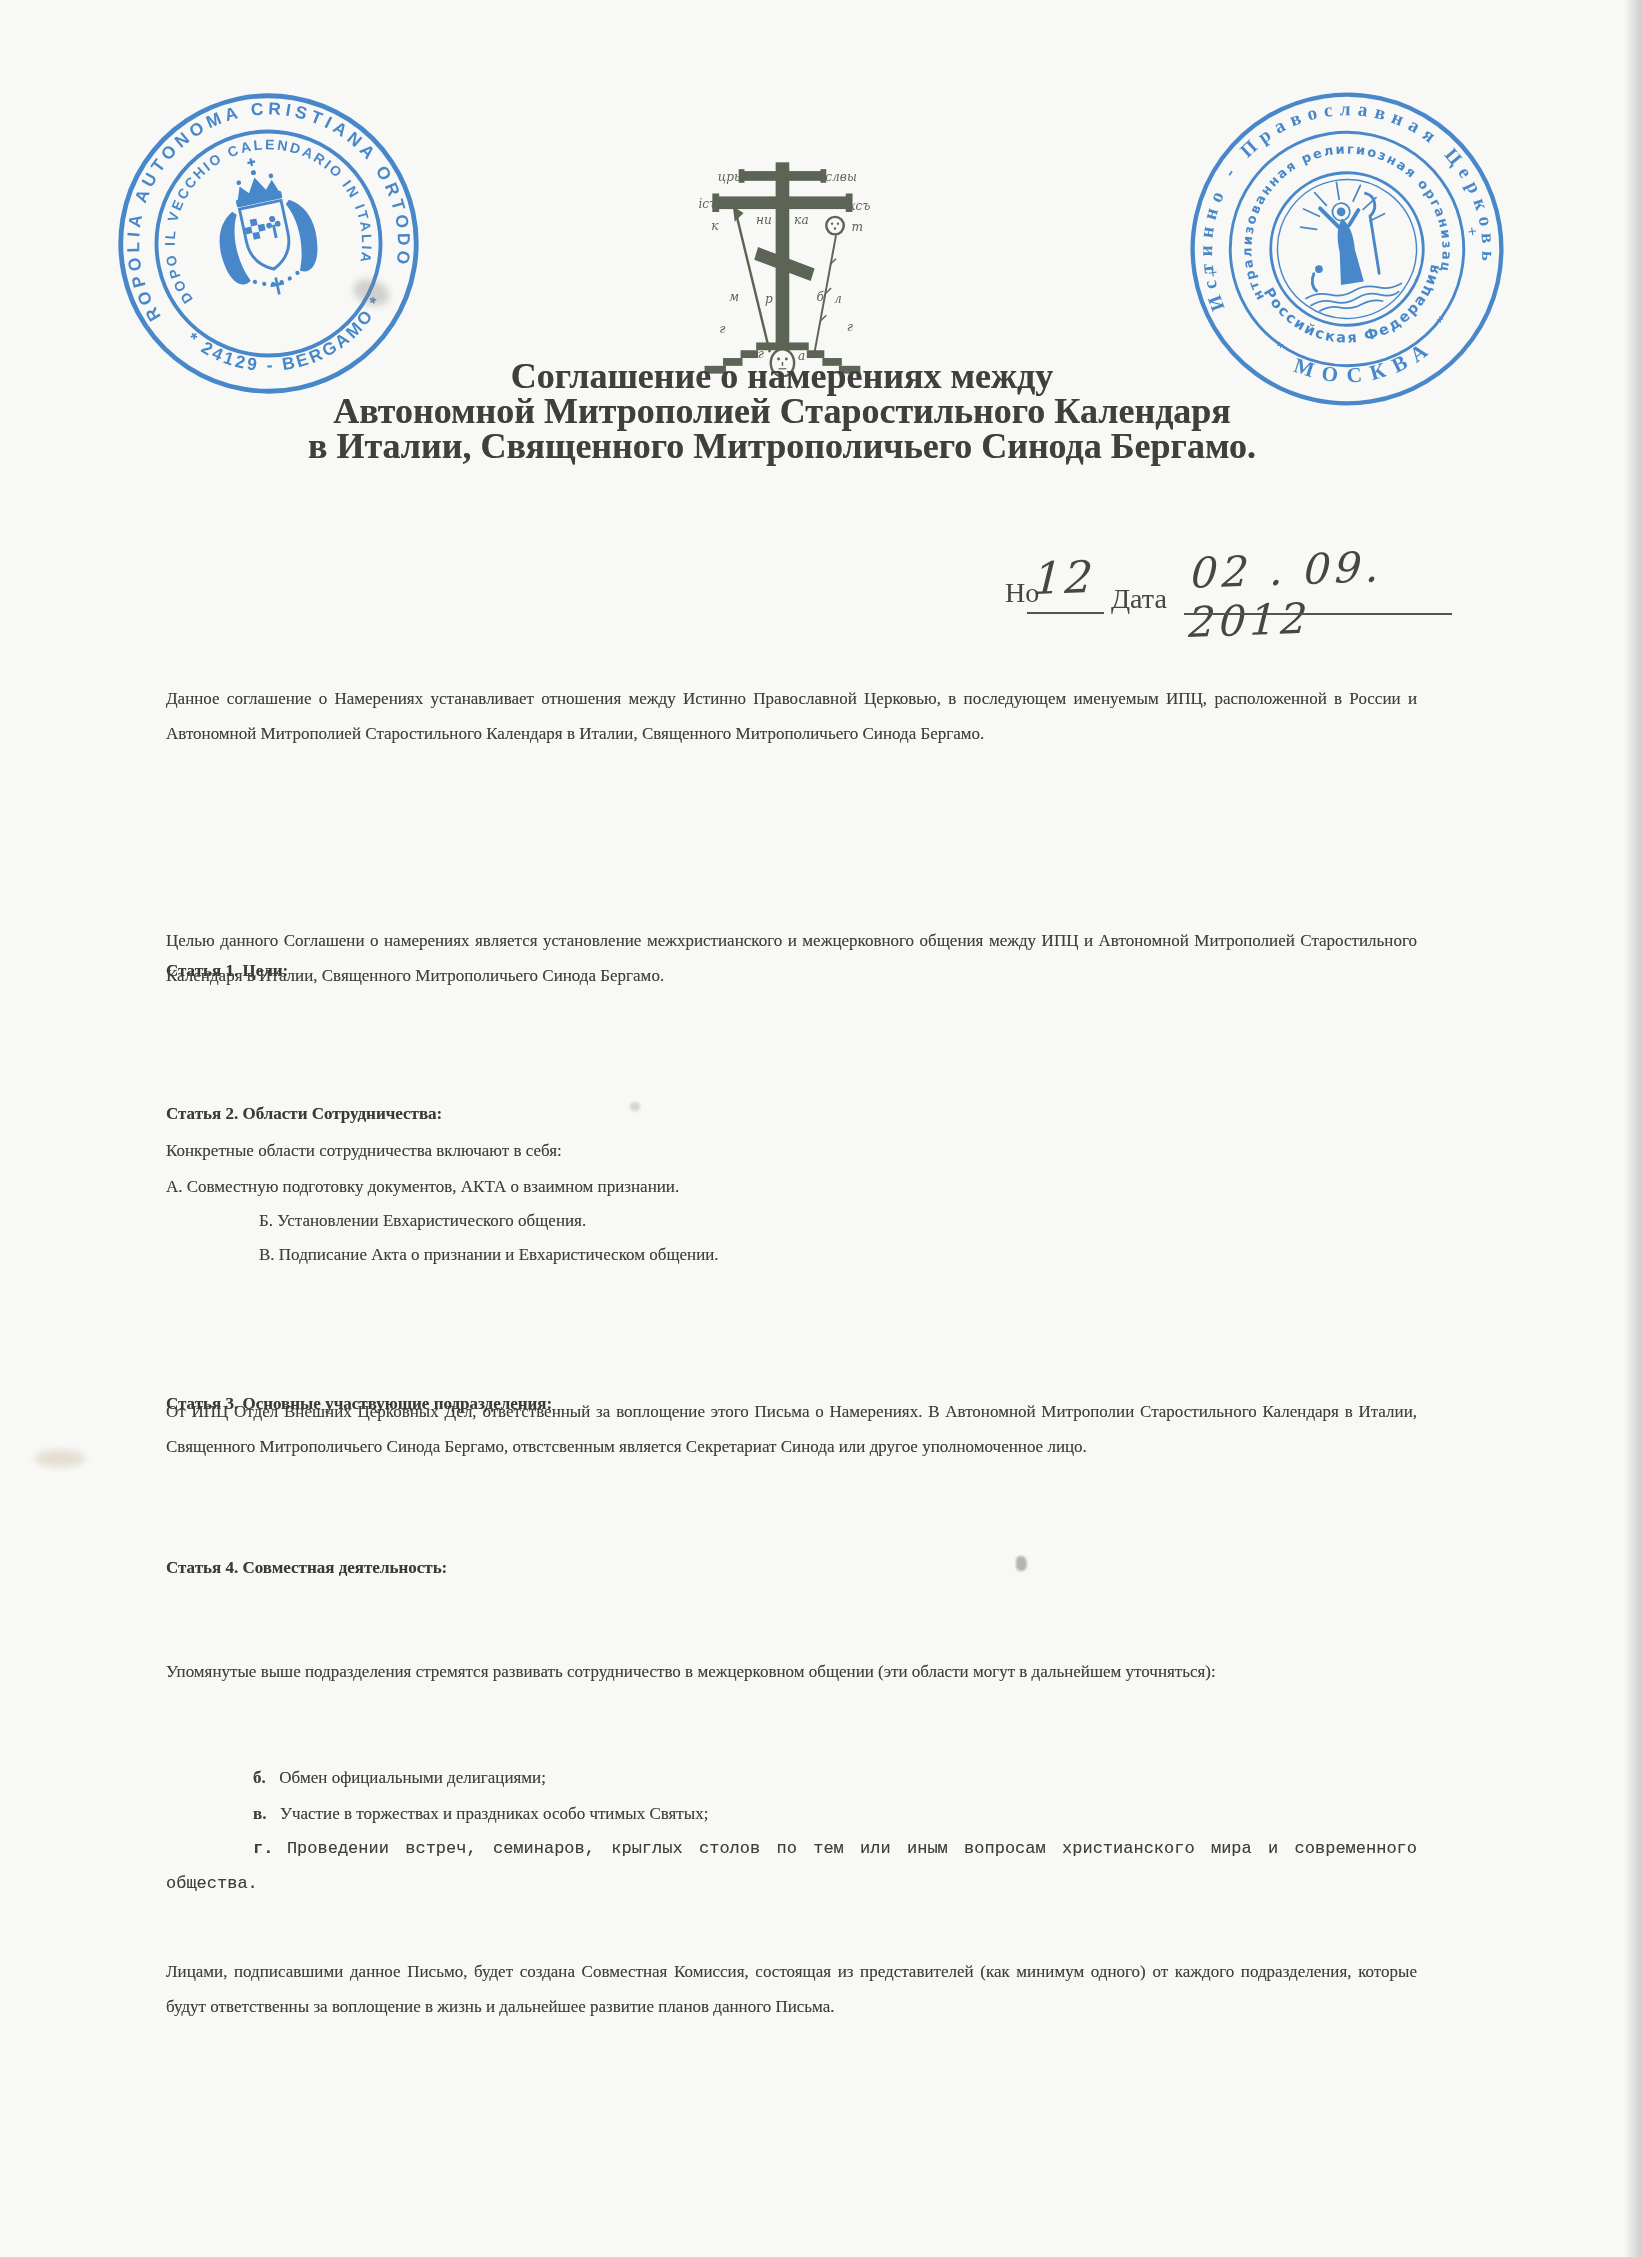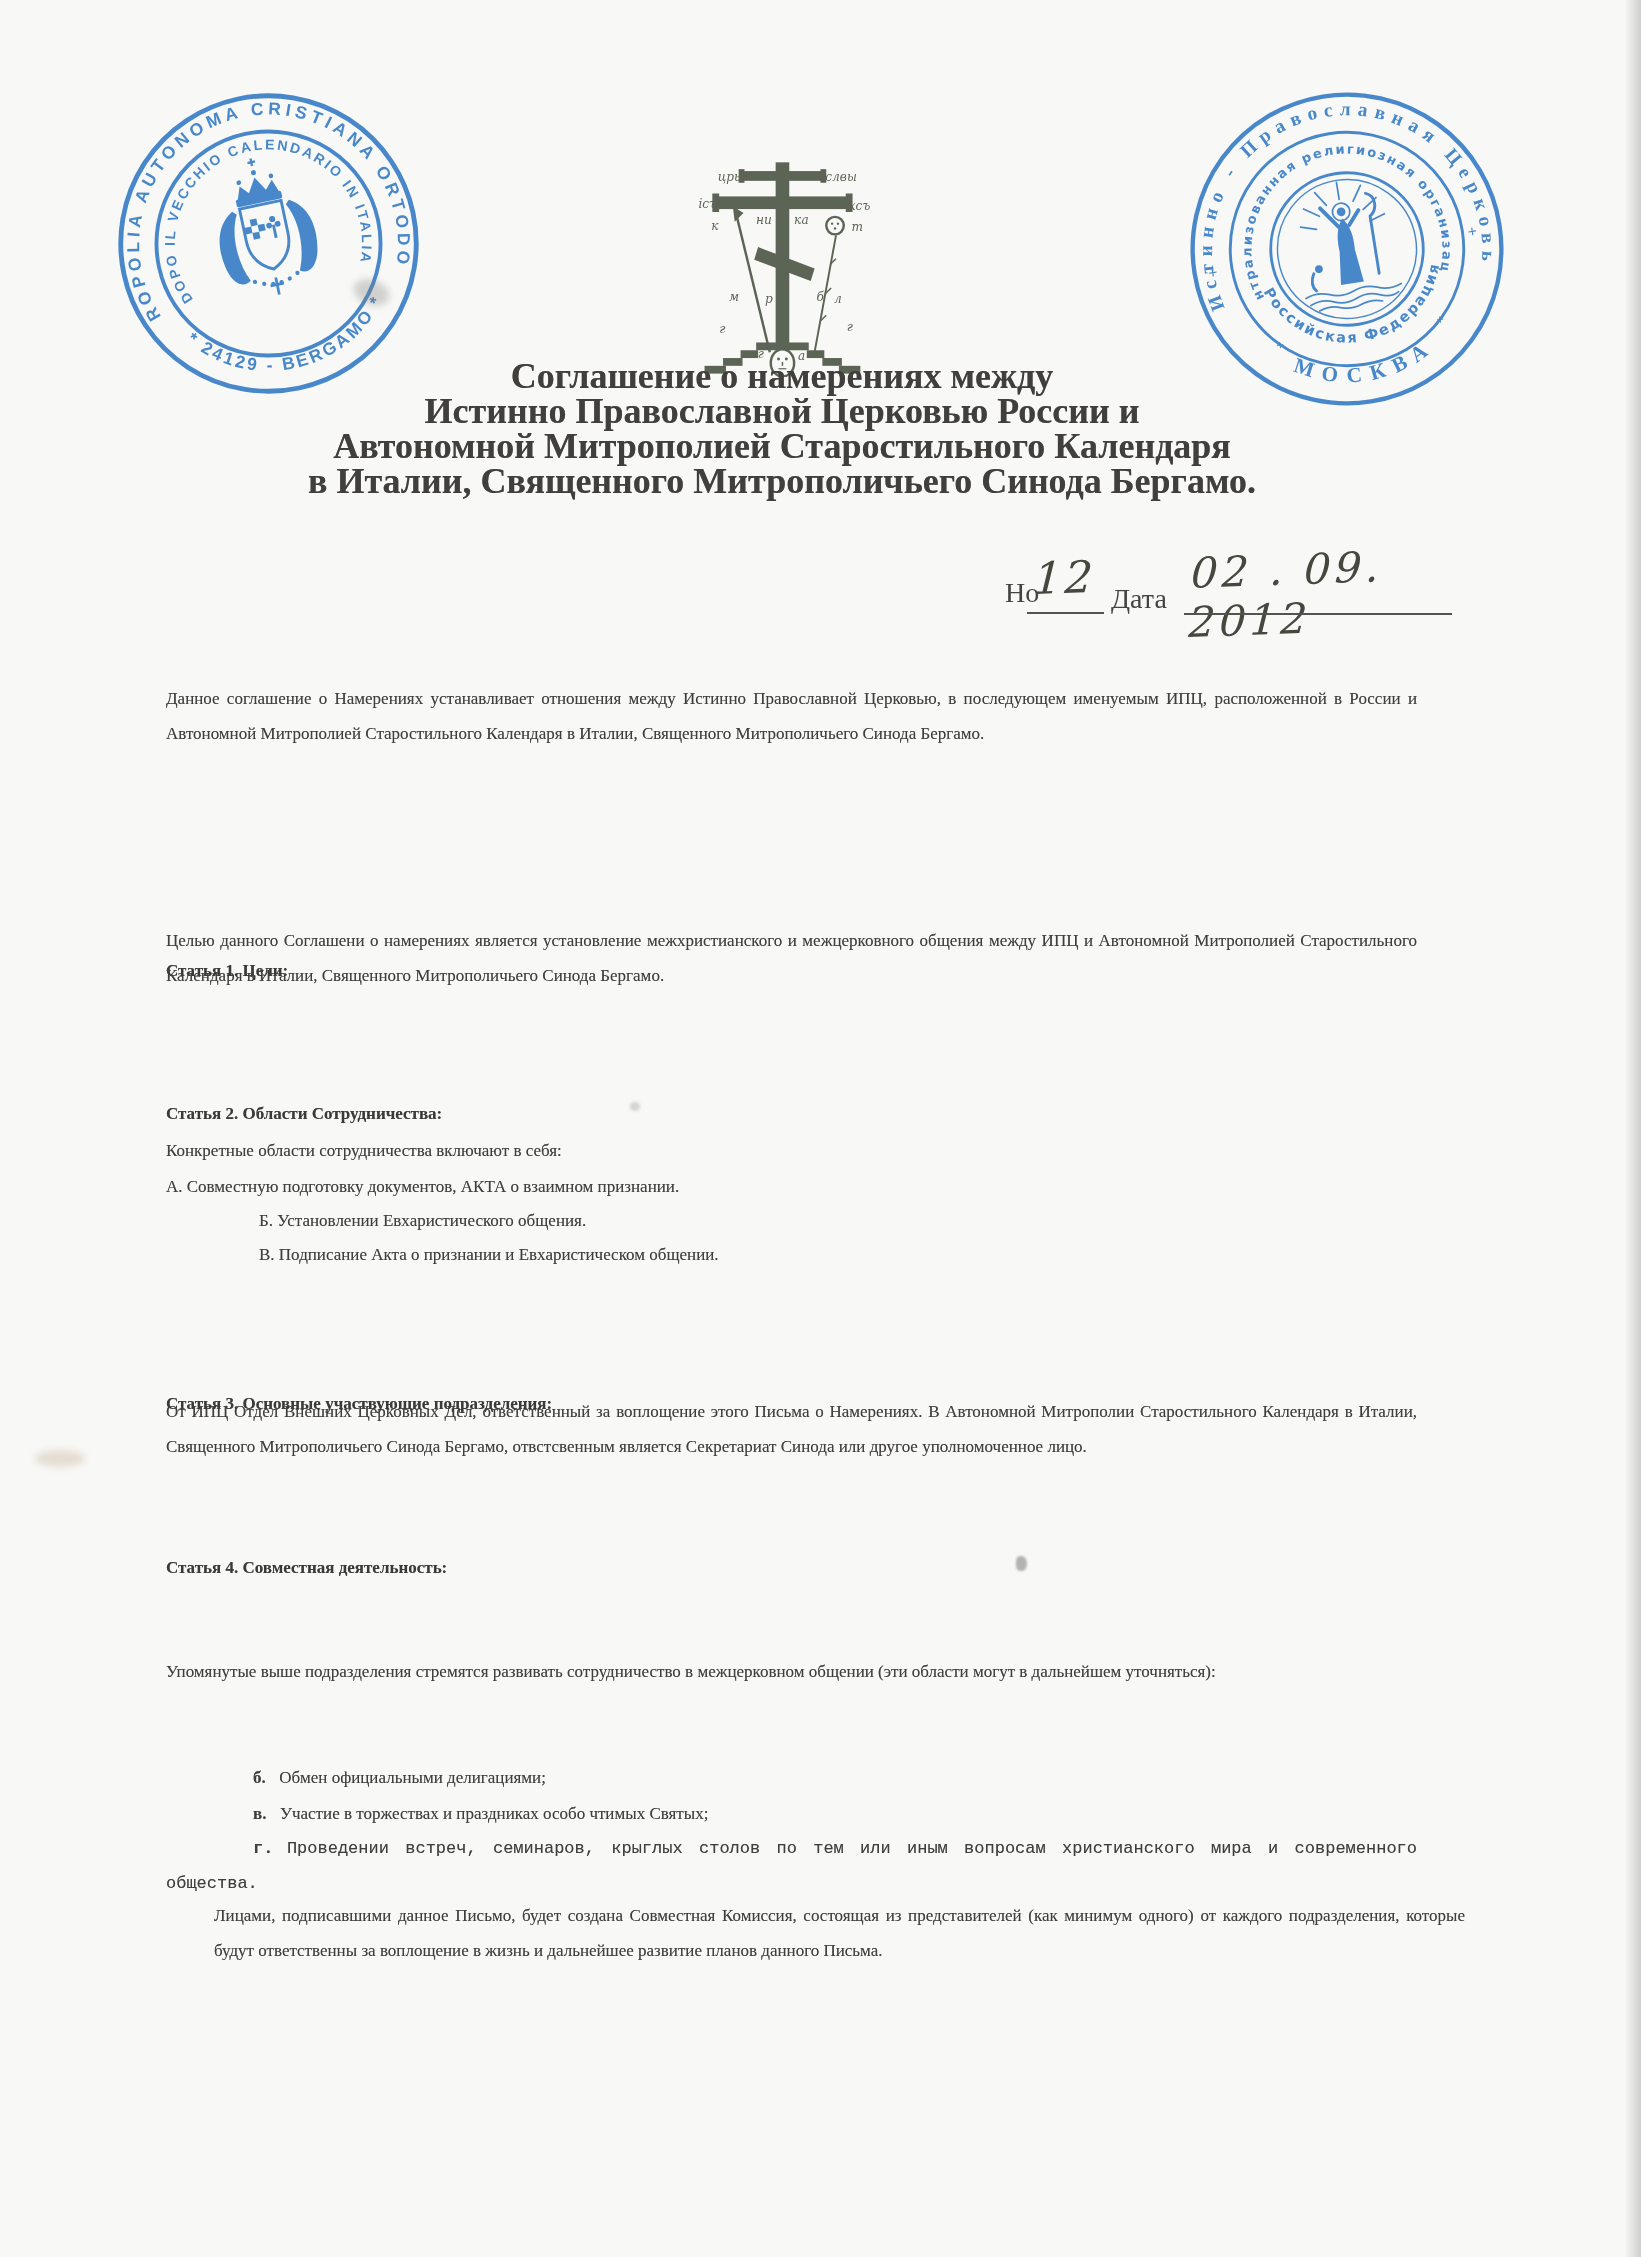--- a/index.html
+++ b/index.html
@@ -222,21 +222,20 @@
             <path d="M124,222 q12,-5 24,0 q12,5 24,0 q12,-5 24,0 q12,5 20,0"></path>
             <path d="M132,229 q12,-4 22,0 q12,4 22,0 q12,-4 22,0"></path>
           </g>
         </g>
       </g>
     </svg>
   </div>
 
   <div class="title-block">
     <div>Соглашение о намерениях между</div>
-    <div>Истинно Православной Церковью России и</div>
     <div>Автономной Митрополией Старостильного Календаря</div>
     <div>в Италии, Священного Митрополичьего Синода Бергамо.</div>
   </div>
 
   <div class="meta">
     <span class="meta-label" style="left:39px;top:29px;">Но</span>
     <span class="hw hw-num">12</span>
     <span class="u u1"></span>
     <span class="meta-label" style="left:145px;top:35px;">Дата</span>
     <span class="hw hw-date">02 . 09. 2012</span>
@@ -255,21 +254,21 @@
   <p class="body-text single ind" style="top:1237px;">В. Подписание Акта о признании и Евхаристическом общении.</p>
 
   <p class="body-text heading" style="top:1353px;margin-top:33px;">Статья 3. Основные участвующие подразделения:</p>
   <p class="body-text" style="top:1394px;">От ИПЦ Отдел Внешних Церковных Дел, ответственный за воплощение этого Письма о Намерениях. В Автономной Митрополии Старостильного Календаря в Италии, Священного Митрополичьего Синода Бергамо, отвстсвенным является Секретариат Синода или другое уполномоченное лицо.</p>
 
   <p class="body-text heading" style="top:1550px;">Статья 4. Совместная деятельность:</p>
   <p class="body-text" style="top:1654px;">Упомянутые выше подразделения стремятся развивать сотрудничество в межцерковном общении (эти области могут в дальнейшем уточняться):</p>
   <p class="body-text single li" style="top:1760px;left:253px;width:1164px;"><b>б.</b><span>Обмен официальными делигациями;</span></p>
   <p class="body-text single li" style="top:1796px;left:253px;width:1164px;"><b>в.</b><span>Участие в торжествах и праздниках особо чтимых Святых;</span></p>
   <p class="body-text gpara li" style="top:1831px;font-family:Liberation Mono, monospace;"><b>г.</b><span>Проведении встреч, семинаров, крыглых столов по тем или иным вопросам христианского мира и современного общества.</span></p>
-  <p class="body-text" style="top:1898px;margin-left:48px;">Лицами, подписавшими данное Письмо, будет создана Совместная Комиссия, состоящая из представителей (как минимум одного) от каждого подразделения, которые будут ответственны за воплощение в жизнь и дальнейшее развитие планов данного Письма.</p>
+  <p class="body-text" style="top:1954px;">Лицами, подписавшими данное Письмо, будет создана Совместная Комиссия, состоящая из представителей (как минимум одного) от каждого подразделения, которые будут ответственны за воплощение в жизнь и дальнейшее развитие планов данного Письма.</p>
 
   <div class="smudge sm1"></div>
   <div class="smudge sm2"></div>
   <div class="smudge sm3"></div>
   <div class="smudge sm4"></div>
   <div class="edge-right"></div>
 </div>
 
 
 </body></html>

